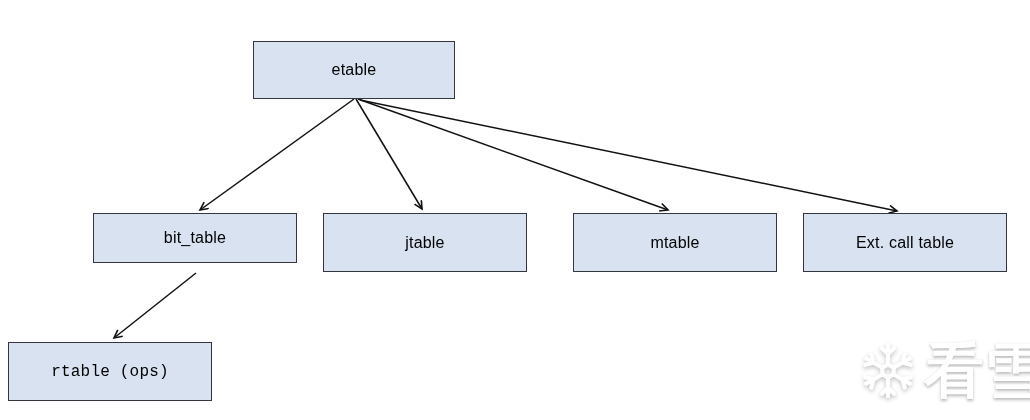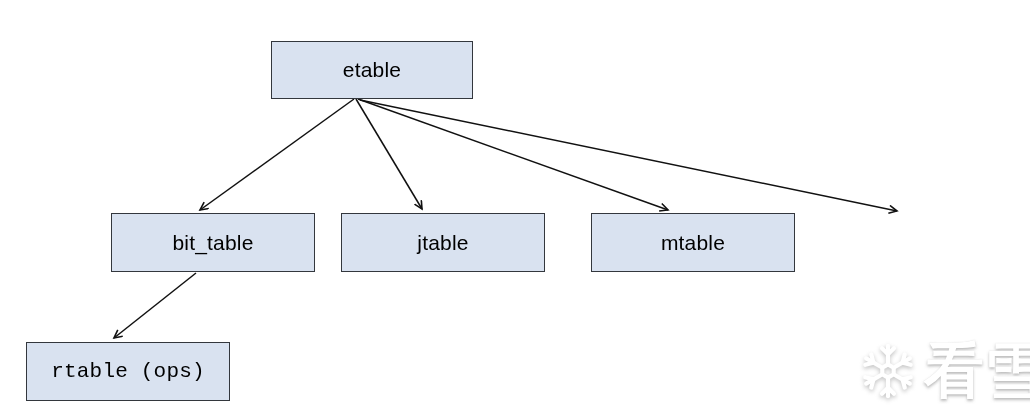--- a/index.html
+++ b/index.html
@@ -24,26 +24,25 @@
   }
   .node {
     position: absolute;
     box-sizing: border-box;
     background: #d9e2f0;
     border: 1.5px solid #33373d;
     display: flex;
     align-items: center;
     justify-content: center;
     color: #000000;
-    font-size: 21px;
+    font-size: 16px;
     letter-spacing: 0.2px;
-    margin-left: 18px;
   }
   .node-etable   { left: 253px; top: 41px;  width: 202px; height: 58px; }
-  .node-bit      { left: 93px;  top: 213px; width: 204px; height: 59px; text-align: right; }
+  .node-bit      { left: 93px;  top: 213px; width: 204px; height: 50px; text-align: right; }
   .node-jtable   { left: 323px; top: 213px; width: 204px; height: 59px; }
   .node-mtable   { left: 573px; top: 213px; width: 204px; height: 59px; }
   .node-ext      { left: 803px; top: 213px; width: 204px; height: 59px; }
   .node-rtable   { left: 8px;   top: 342px; width: 204px; height: 59px; font-family: Liberation Mono, monospace; }
 
   .watermark {
     position: absolute;
     left: 858px;
     top: 338px;
     display: flex;
@@ -93,20 +92,23 @@
   </div>
 
   <div class="node node-mtable">
     <span>mtable</span>
   </div>
 
   <div class="node node-jtable">
     <span>jtable</span>
   </div>
 
+  <div class="node node-ext">
+    <span>Ext. call table</span>
+  </div>
 
   <div class="node node-rtable">
     <span>rtable (ops)</span>
   </div>
 
   <div class="watermark">
     <svg class="flake" viewBox="0 0 100 100" xmlns="http://www.w3.org/2000/svg">
       <g stroke="#ffffff" stroke-width="7" fill="none" stroke-linecap="round" stroke-linejoin="round">
         <g id="spokes">
 

